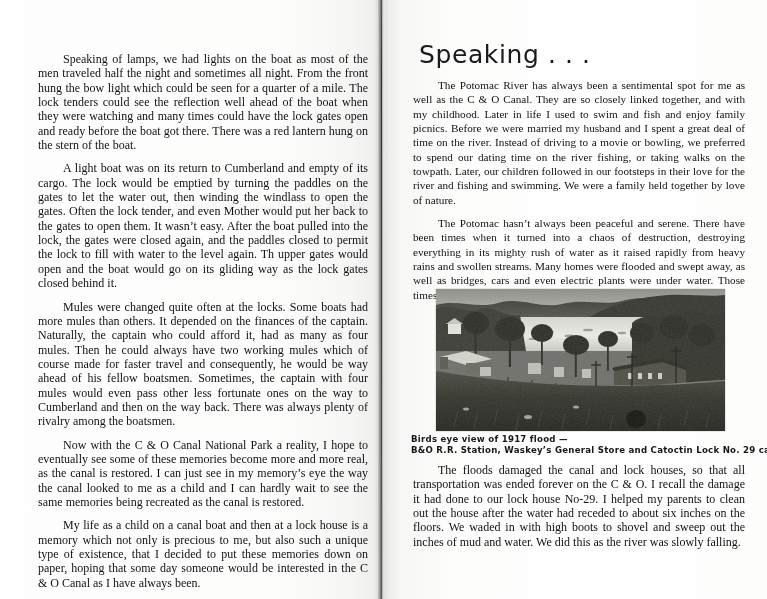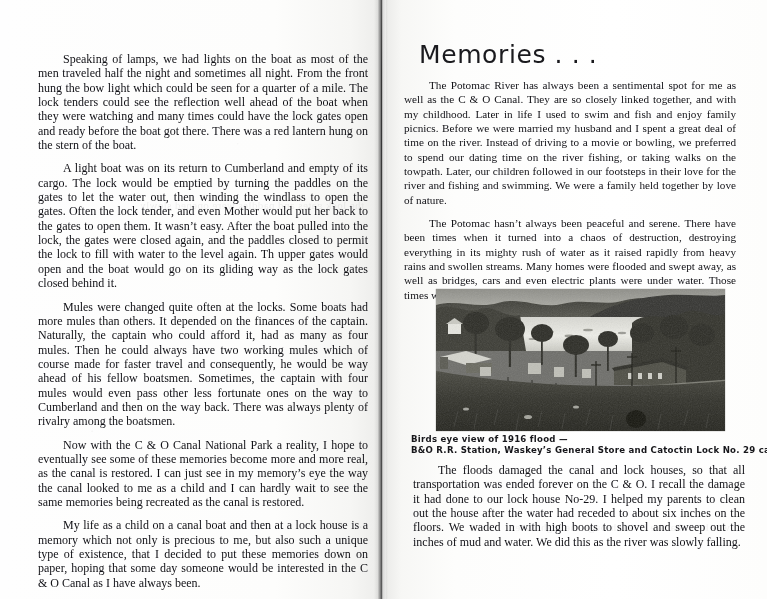--- a/index.html
+++ b/index.html
@@ -86,21 +86,21 @@
     text-justify: inter-word;
   }
   .col-left {
     left: 38px;
     top: 52px;
     width: 330px;
     font-size: 12px;
     line-height: 14.35px;
   }
   .col-right {
-    left: 404px;
+    left: 413px;
     top: 78px;
     width: 332px;
     font-size: 11.2px;
     line-height: 14.35px;
   }
   .col p {
     margin: 0 0 9px 0;
     text-indent: 25px;
     -webkit-font-smoothing: antialiased;
   }
@@ -187,21 +187,21 @@
   <div class="ghost ghost-b">it was here that we lived through the high water</div>
 
   <div class="col col-left">
     <p>Speaking of lamps, we had lights on the boat as most of the men traveled half the night and sometimes all night.  From the front hung the bow light which could be seen for a quarter of a mile.  The lock tenders could see the reflection well ahead of the boat when they were watching and many times could have the lock gates open and ready before the boat got there.  There was a red lantern hung on the stern of the boat.</p>
     <p>A light boat was on its return to Cumberland and empty of its cargo.  The lock would be emptied by turning the paddles on the gates to let the water out, then winding the windlass to open the gates.  Often the lock tender, and even Mother would put her back to the gates to open them. It wasn’t easy. After the boat pulled into the lock, the gates were closed again, and the paddles closed to permit the lock to fill with water to the level again.  Th upper gates would open and the boat would go on its gliding way as the lock gates closed behind it.</p>
     <p>Mules were changed quite often at the locks.  Some boats had more mules than others.  It depended on the finances of the captain.  Naturally, the captain who could afford it, had as many as four mules.  Then he could always have two working mules which of course made for faster travel and consequently, he would be way ahead of his fellow boatsmen.  Sometimes, the captain with four mules would even pass other less fortunate ones on the way to Cumberland and then on the way back.  There was always plenty of rivalry among the boatsmen.</p>
     <p>Now with the C &amp; O Canal National Park a reality, I hope to eventually see some of these memories become more and more real, as the canal is restored.  I can just see in my memory’s eye the way the canal looked to me as a child and I can hardly wait to see the same memories being recreated as the canal is restored.</p>
     <p>My life as a child on a canal boat and then at a lock house is a memory which not only is precious to me, but also such a unique type of existence, that I decided to put these memories down on paper, hoping that some day someone would be interested in the C &amp; O Canal as I have always been.</p>
   </div>
 
-  <div class="heading">Memories . . .</div>
+  <div class="heading">Speaking . . .</div>
 
   <div class="col col-right">
     <p>The Potomac River has always been a sentimental spot for me as well as the C &amp; O Canal.  They are so closely linked together, and with my childhood.  Later in life I used to swim and fish and enjoy family picnics.  Before we were married my husband and I spent a great deal of time on the river.  Instead of driving to a movie or bowling, we preferred to spend our dating time on the river fishing, or taking walks on the towpath.  Later, our children followed in our footsteps in their love for the river and fishing and swimming.  We were a family held together by love of nature.</p>
     <p>The Potomac hasn’t always been peaceful and serene.  There have been times when it turned into a chaos of destruction, destroying everything in its mighty rush of water as it raised rapidly from heavy rains and swollen streams.  Many homes were flooded and swept away, as well as bridges, cars and even electric plants were under water.  Those times were frightening and expensive.</p>
   </div>
 
   <div class="photo-wrap">
     <div class="photo">
       <svg viewBox="0 0 289 142" preserveAspectRatio="none">
         <defs>
@@ -347,21 +347,21 @@
         <ellipse cx="200" cy="130" rx="10" ry="9" fill="#16160f"></ellipse>
 
         <rect x="0" y="0" width="289" height="142" filter="url(#grain)" fill="#bdbdb6" opacity=".55"></rect>
 
         <rect x="0" y="0" width="289" height="142" fill="none"></rect>
       </svg>
     </div>
   </div>
 
   <div class="caption">
-    <div>Birds eye view of 1916 flood —</div>
+    <div>Birds eye view of 1917 flood —</div>
     <div>B&amp;O R.R. Station, Waskey’s General Store and Catoctin Lock No. 29 can be seen</div>
   </div>
 
   <div class="col" style="left:413px; top:463px; width:332px; font-size:12px; line-height:14.35px;">
     <p>The floods damaged the canal and lock houses, so that all transportation was ended forever on the C &amp; O.  I recall the damage it had done to our lock house No-29.  I helped my parents to clean out the house after the water had receded to about six inches on the floors.  We waded in with high boots to shovel and sweep out the inches of mud and water.  We did this as the river was slowly falling.</p>
   </div>
 
 </div>
 
 </body></html>

